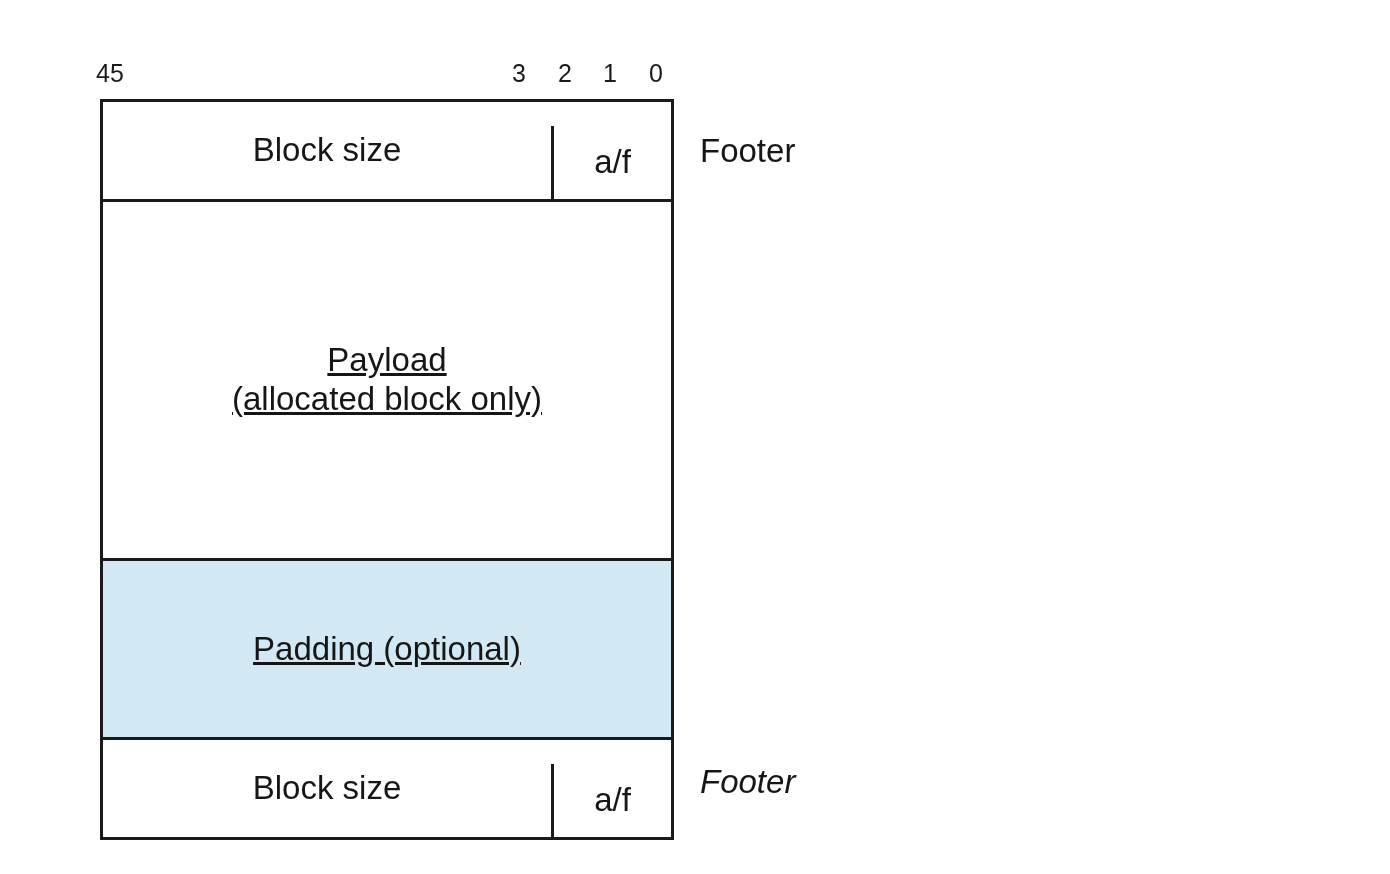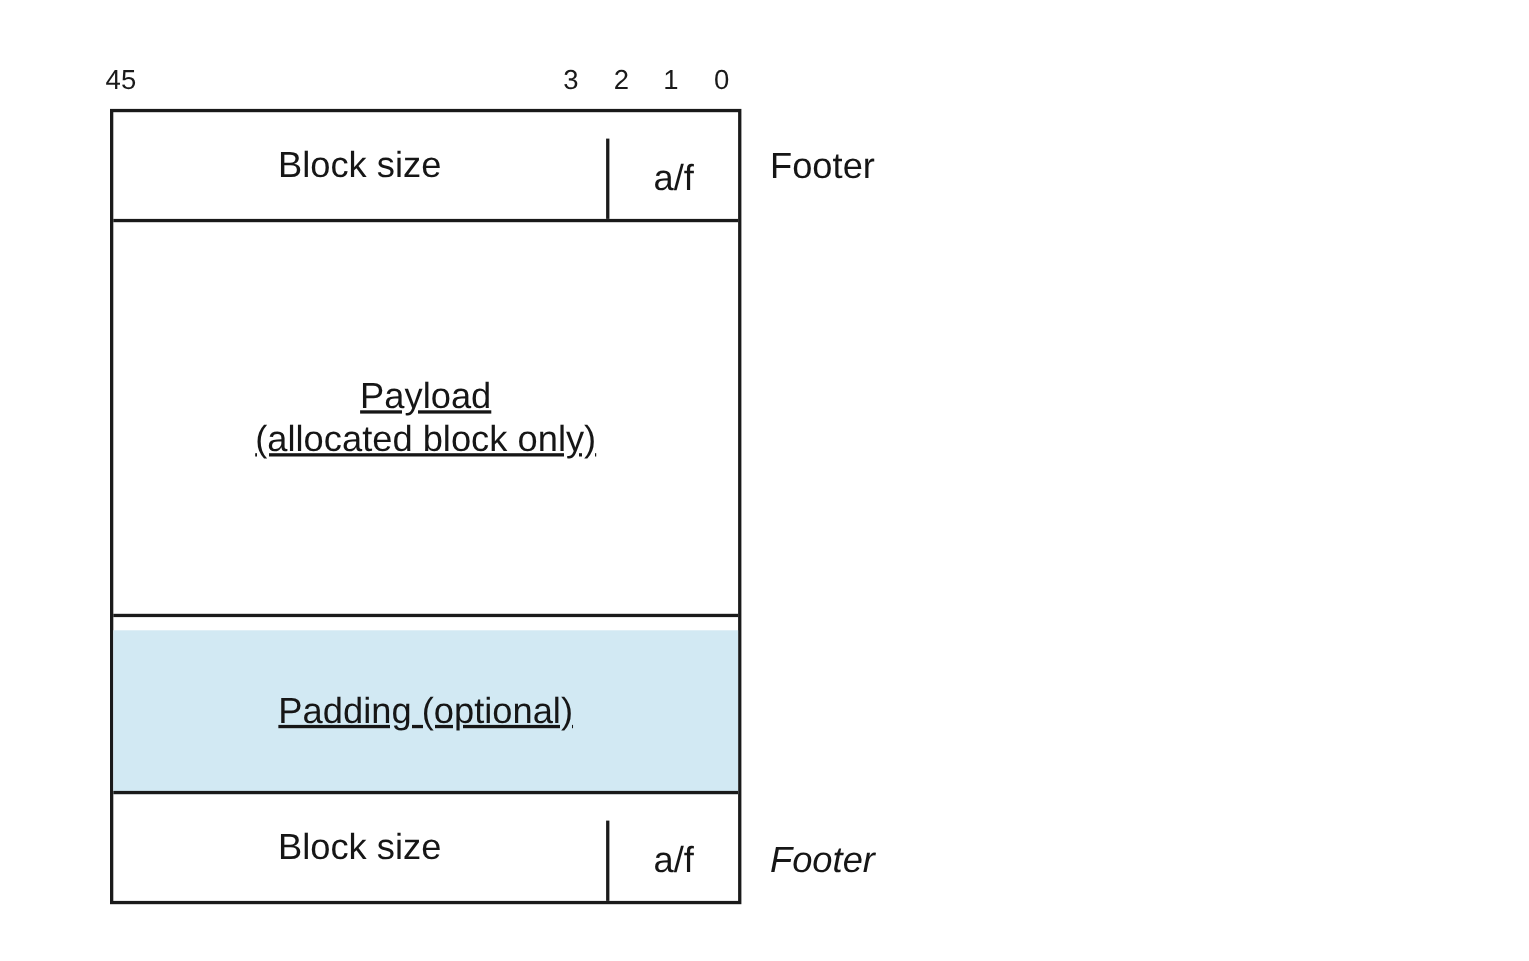--- a/index.html
+++ b/index.html
@@ -84,21 +84,21 @@
   }
   .cell-flag {
     flex: 1 1 auto;
     border-left: 3px solid #1a1a1a;
     margin-top: 24px;
   }
 
   
   .row-header  { height: 100px; }
   .row-payload { height: 359px; }
-  .row-padding { height: 149px; margin-top: 12px; }
+  .row-padding { height: 179px; }
   .row-footer  { height: 97px; }
 
   .row-payload .cell-full,
   .row-padding .cell-full {
     width: 100%;
     flex: 1 1 auto;
     text-decoration: underline;
   }
 
   .payload-text {

